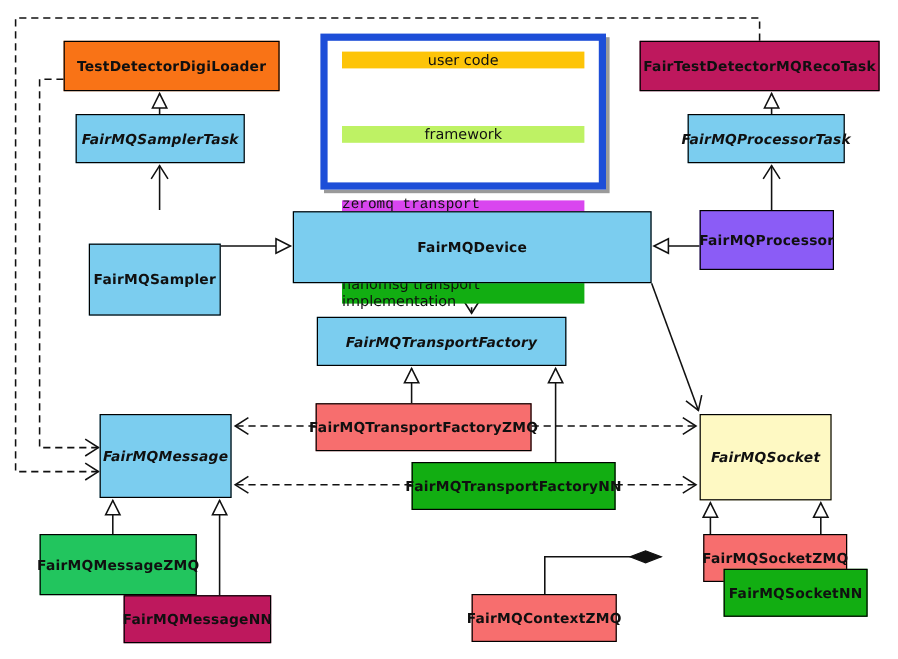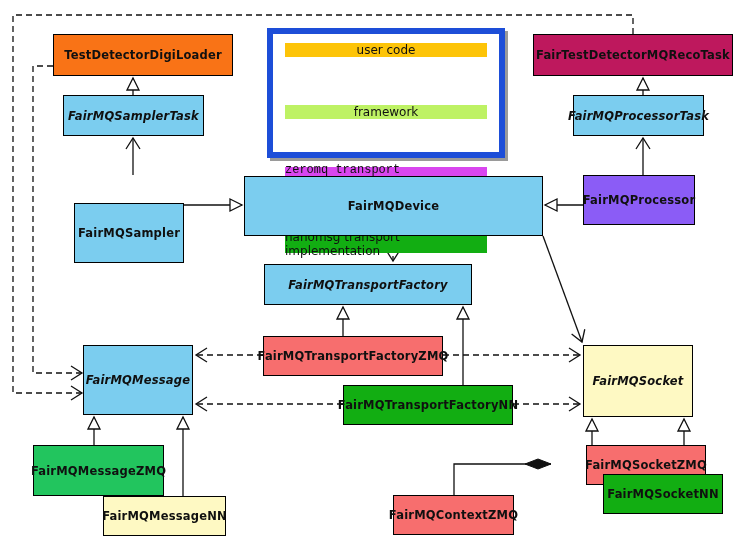--- a/index.html
+++ b/index.html
@@ -123,21 +123,21 @@
   <div class="node abstract" style="left: 83px; top: 345px; width: 110px; height: 70px; background: rgb(123, 205, 239);">
       <span>FairMQMessage</span>
     </div>
   <div class="node abstract" style="left: 583px; top: 345px; width: 110px; height: 72px; background: #fef9c3;">
       <span>FairMQSocket</span>
     </div>
 
   <div class="node" style="left: 33px; top: 445px; width: 131px; height: 51px; background: #22c55e; justify-content: center;">
       <span>FairMQMessageZMQ</span>
     </div>
-  <div class="node" style="left: 103px; top: 496px; width: 123px; height: 40px; background: #fef9c3;">
+  <div class="node" style="left: 103px; top: 496px; width: 123px; height: 40px; background: #be185d;">
       <span>FairMQMessageNN</span>
     </div>
 
   <div class="node" style="left: 393px; top: 495px; width: 121px; height: 40px; background: rgb(247, 110, 110);">
       <span>FairMQContextZMQ</span>
     </div>
   <div class="node" style="left: 554px; top: 445px; width: 120px; height: 40px; background: rgb(247, 110, 110); margin-left: 32px;">
       <span>FairMQSocketZMQ</span>
     </div>
   <div class="node" style="left: 603px; top: 474px; width: 120px; height: 40px; background: rgb(18, 174, 18);">

